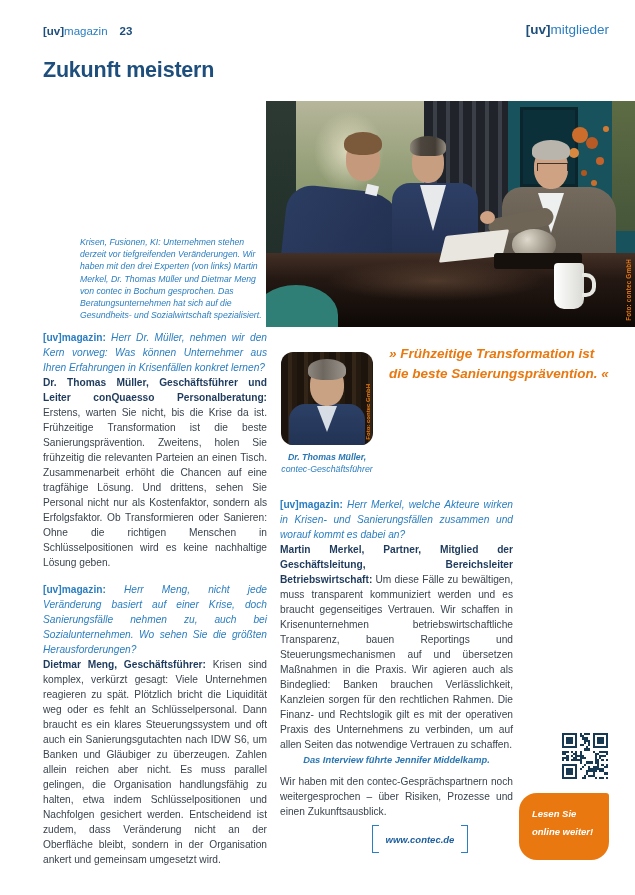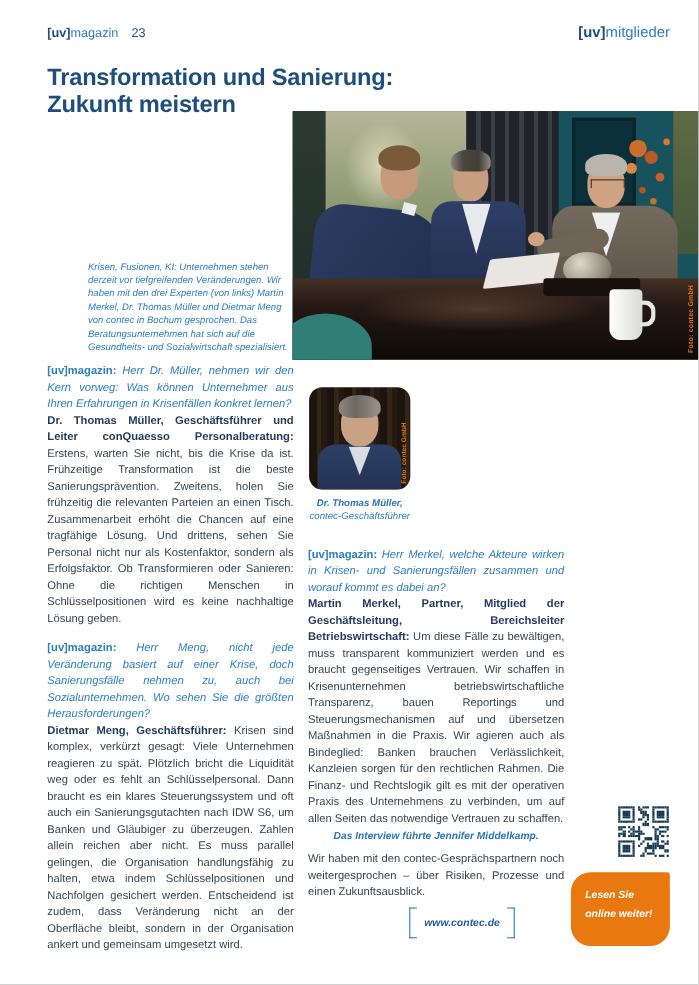--- a/index.html
+++ b/index.html
@@ -3,21 +3,21 @@
 <meta charset="utf-8">
 <style>
   html,body{margin:0;padding:0;}
   body{font-family:"Liberation Sans",sans-serif;background:#888;}
   .page{position:relative;width:635px;height:895px;background:#ffffff;margin:0 auto;overflow:hidden;}
   .abs{position:absolute;}
 
   
   .brand{font-size:11.5px;color:#2b7ec1;}
   .brand b{color:#1d4e7c;}
-  .brand .pageno{color:#1d4e7c;font-weight:normal;margin-left:12px;}
+  .brand .pageno{color:#1d4e7c;font-weight:bold;margin-left:12px;}
   .brand-right{font-size:13.5px;}
 
   
   .title{font-size:21.5px;line-height:25px;font-weight:bold;color:#1d4e7c;letter-spacing:-0.2px;}
 
   
   .caption{width:186px;font-size:8.7px;line-height:12.2px;font-style:italic;color:#2b7ec1;}
 
   
   .col{font-size:10.2px;line-height:15px;color:#3a444e;text-align:justify;hyphens:auto;}
@@ -106,21 +106,20 @@
 <div class="page">
 
   <div class="abs brand" style="left:43px;top:25px;">
     <b>[uv]</b><span>magazin</span><span class="pageno">23</span>
   </div>
   <div class="abs brand brand-right" style="right:26px;top:22px;">
     <b>[uv]</b><span>mitglieder</span>
   </div>
 
   <div class="abs title" style="left:43px;top:58px;">
-    <div>Transformation und Sanierung:</div>
     <div>Zukunft meistern</div>
   </div>
 
   <div class="abs photo">
     <div class="ph-wallL"></div>
     <div class="ph-window">
         <i></i>
       </div>
     <div class="ph-curtain"></div>
     <div class="ph-wallR">
@@ -169,20 +168,21 @@
     <div class="pt-shirt"></div>
     <div class="pt-head"></div>
     <div class="pt-hair"></div>
     <div class="pt-credit">Foto: contec GmbH</div>
   </div>
   <div class="abs pt-cap" style="left:252px;top:452px;">
     <div class="nm">Dr. Thomas Müller,</div>
     <div>contec-Geschäftsführer</div>
   </div>
 
+  <div class="abs quote" style="left:389px;top:344px;">» Frühzeitige Transformation ist die beste Sanierungsprävention. «</div>
 
   <div class="abs" style="left:280px;top:497px;width:233px;">
     <div class="col">
         <p class="para"><span class="seg-q-label">[uv]magazin: </span><span class="seg-q">Herr Merkel, welche Akteure wirken in Krisen- und Sanierungsfällen zusammen und worauf kommt es dabei an?</span></p>
         <p class="para"><span class="seg-name">Martin Merkel, Partner, Mitglied der Geschäftsleitung, Bereichsleiter Betriebswirtschaft: </span><span class="seg-body">Um diese Fälle zu bewältigen, muss transparent kommuniziert werden und es braucht gegenseitiges Vertrauen. Wir schaffen in Krisenunternehmen betriebswirtschaftliche Transparenz, bauen Reportings und Steuerungsmechanismen auf und übersetzen Maßnahmen in die Praxis. Wir agieren auch als Bindeglied: Banken brauchen Verlässlichkeit, Kanzleien sorgen für den rechtlichen Rahmen. Die Finanz- und Rechtslogik gilt es mit der operativen Praxis des Unternehmens zu verbinden, um auf allen Seiten das notwendige Vertrauen zu schaffen.</span></p>
       </div>
     <div class="credit-line">Das Interview führte Jennifer Middelkamp.</div>
     <div class="col outro">Wir haben mit den contec-Gesprächspartnern noch weitergesprochen – über Risiken, Prozesse und einen Zukunftsausblick.</div>
     <div class="link-wrap">
       <span class="bk bk-l"></span>

